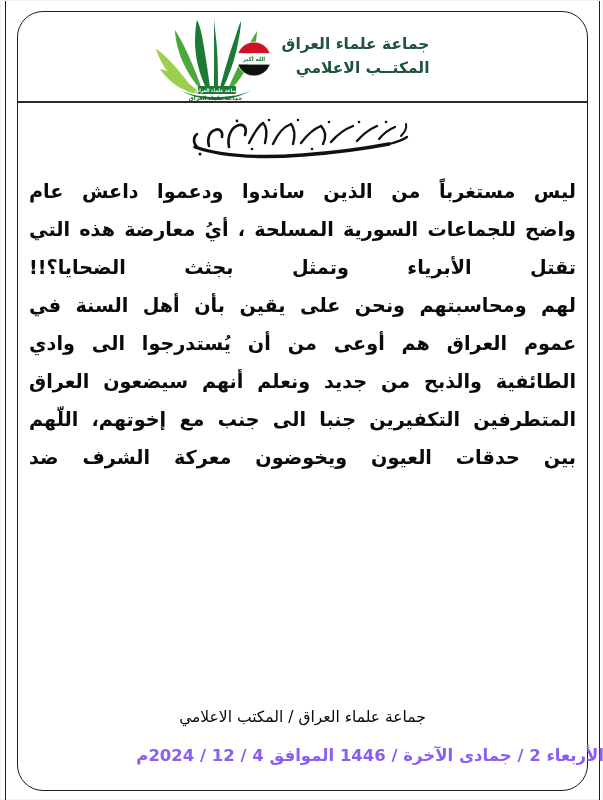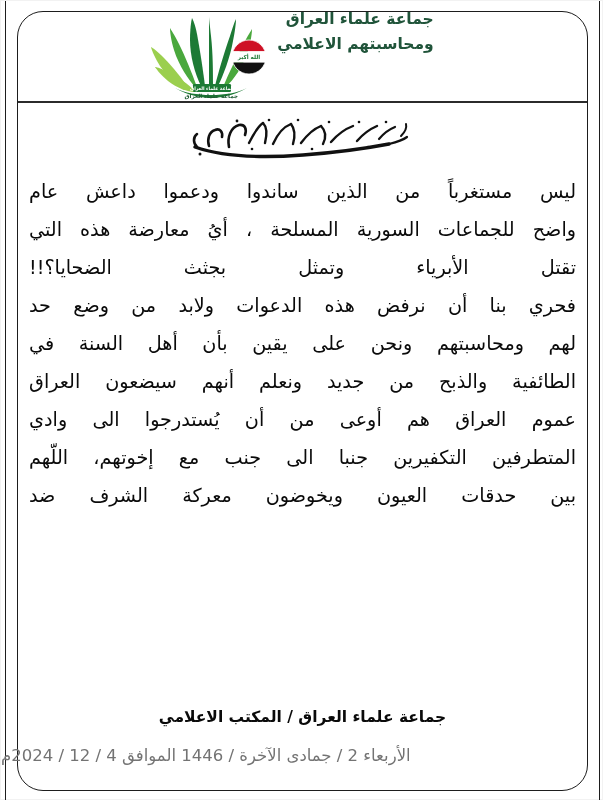--- a/index.html
+++ b/index.html
@@ -52,21 +52,21 @@
 
   
   #header {
     position: absolute;
     left: 17px;
     top: 11px;
     width: 569px;
     height: 89px;
     display: flex;
     flex-direction: row;
-    align-items: flex-start;
+    align-items: center;
     justify-content: center;
     box-sizing: border-box;
   }
   #header-divider {
     position: absolute;
     left: 17px;
     top: 100px;
     width: 569px;
     height: 0;
     border-top: 2px solid #2b2b2b;
@@ -125,21 +125,21 @@
     position: absolute;
     left: 28px;
     top: 172px;
     width: 547px;
     text-align: justify;
     text-align-last: justify;
     direction: rtl;
   }
   .body-line {
     font-size: 19.2px;
-    font-weight: normal;
+    font-weight: bold;
     color: #0a0a0a;
     line-height: 38px;
     letter-spacing: 0px;
     white-space: nowrap;
     display: block;
     text-align: justify;
     text-align-last: justify;
     font-stretch: normal;
   }
   .body-line > span {
@@ -150,51 +150,51 @@
   }
 
   
   #signature {
     position: absolute;
     left: 0;
     top: 707px;
     width: 603px;
     text-align: center;
     font-size: 15.5px;
-    font-weight: bold;
+    font-weight: normal;
     color: #0a0a0a;
     letter-spacing: 0px;
   }
 
   
   #date-line {
     position: absolute;
     left: 0;
     top: 745px;
     width: 603px;
-    text-align: left;
+    text-align: right;
     font-size: 16.5px;
-    font-weight: normal;
-    color: #737373;
+    font-weight: bold;
+    color: #8b5cf6;
     direction: rtl;
   }
 </style>
 </head>
 <body>
 
 <div id="page">
 
   <div id="outer-rule"></div>
   <div id="inner-frame"></div>
 
   <div id="header">
 
     <div class="header-titles">
       <div class="header-title">جماعة علماء العراق</div>
-      <div class="header-title">ومحاسبتهم الاعلامي</div>
+      <div class="header-title">المكتــب الاعلامي</div>
     </div>
 
     <div class="logo">
       <svg width="132" height="86" viewBox="0 0 132 86" xmlns="http://www.w3.org/2000/svg">
 
         <g>
           <path d="M60 74 C58 58 55 38 52 22 C50 12 48 8 47 6 C46 10 45 18 45 28 C45 44 50 62 56 74 Z" fill="#1d7a35"></path>
           <path d="M64 74 C64 56 64 34 64 18 C64 10 64 6 64 4 C64 7 65 14 66 24 C68 42 68 60 68 74 Z" fill="#1d7a35"></path>
           <path d="M70 74 C74 58 80 38 85 24 C88 14 90 9 91 7 C91 11 90 19 88 29 C85 46 78 64 73 74 Z" fill="#1d7a35"></path>
           <path d="M52 75 C47 61 40 44 34 32 C29 22 26 18 25 16 C25 20 26 28 29 38 C34 54 44 68 50 75 Z" fill="#4aa83d"></path>
@@ -263,24 +263,23 @@
       </g>
 
       <text x="150" y="50" font-size="0.1" fill="none">بسم الله الرحمن الرحيم</text>
     </svg>
   </div>
 
   <div id="body-block">
     <div class="body-line"><span>ليس مستغرباً من الذين ساندوا ودعموا داعش عام</span></div>
     <div class="body-line"><span>واضح للجماعات السورية المسلحة ، أيُ معارضة هذه التي</span></div>
     <div class="body-line"><span>تقتل الأبرياء وتمثل بجثث الضحايا؟!!</span></div>
-    <div class="body-line"><span>فحري بنا أن نرفض هذه الدعوات ولابد من وضع حد</span></div>
     <div class="body-line"><span>لهم ومحاسبتهم ونحن على يقين بأن أهل السنة في</span></div>
+    <div class="body-line"><span>عموم العراق هم أوعى من أن يُستدرجوا الى وادي</span></div>
     <div class="body-line"><span>الطائفية والذبح من جديد ونعلم أنهم سيضعون العراق</span></div>
-    <div class="body-line"><span>عموم العراق هم أوعى من أن يُستدرجوا الى وادي</span></div>
     <div class="body-line"><span>المتطرفين التكفيرين جنبا الى جنب مع إخوتهم، اللّهم</span></div>
     <div class="body-line"><span>بين حدقات العيون ويخوضون معركة الشرف ضد</span></div>
   </div>
 
   <div id="signature">جماعة علماء العراق / المكتب الاعلامي</div>
 
   <div id="date-line">الأربعاء 2 / جمادى الآخرة / 1446 الموافق 4 / 12 / 2024م</div>
 
 </div>
 

